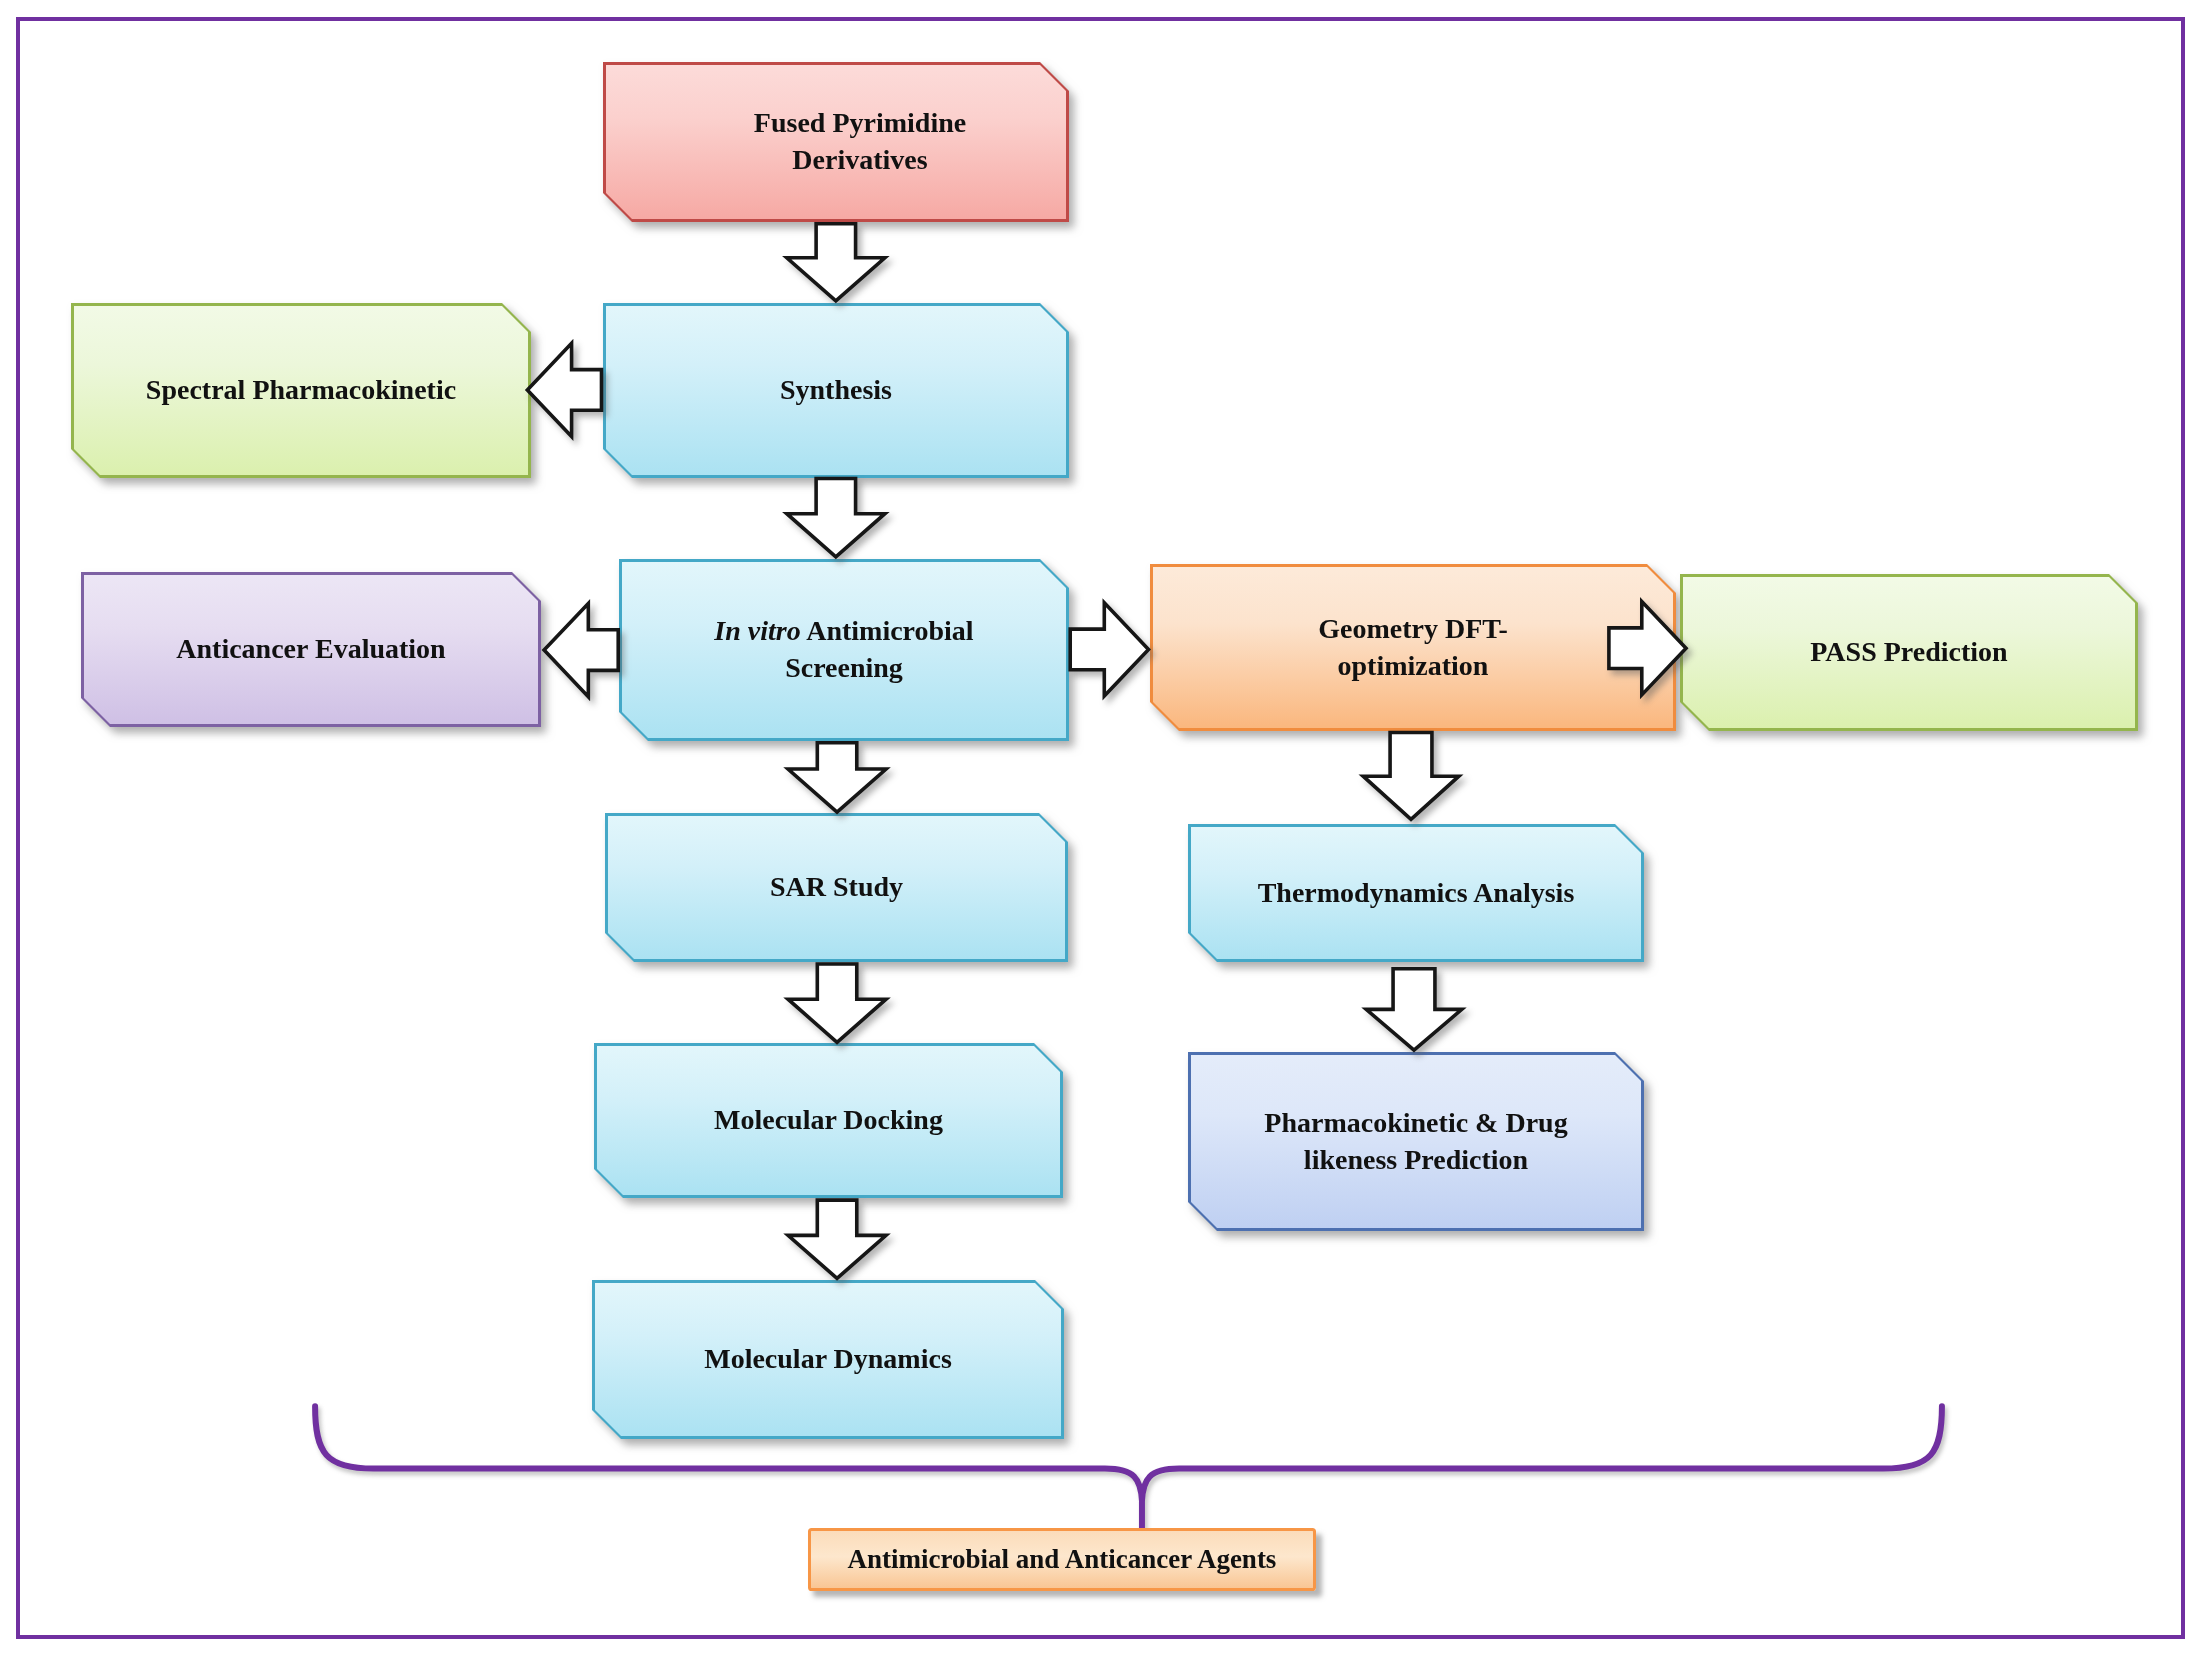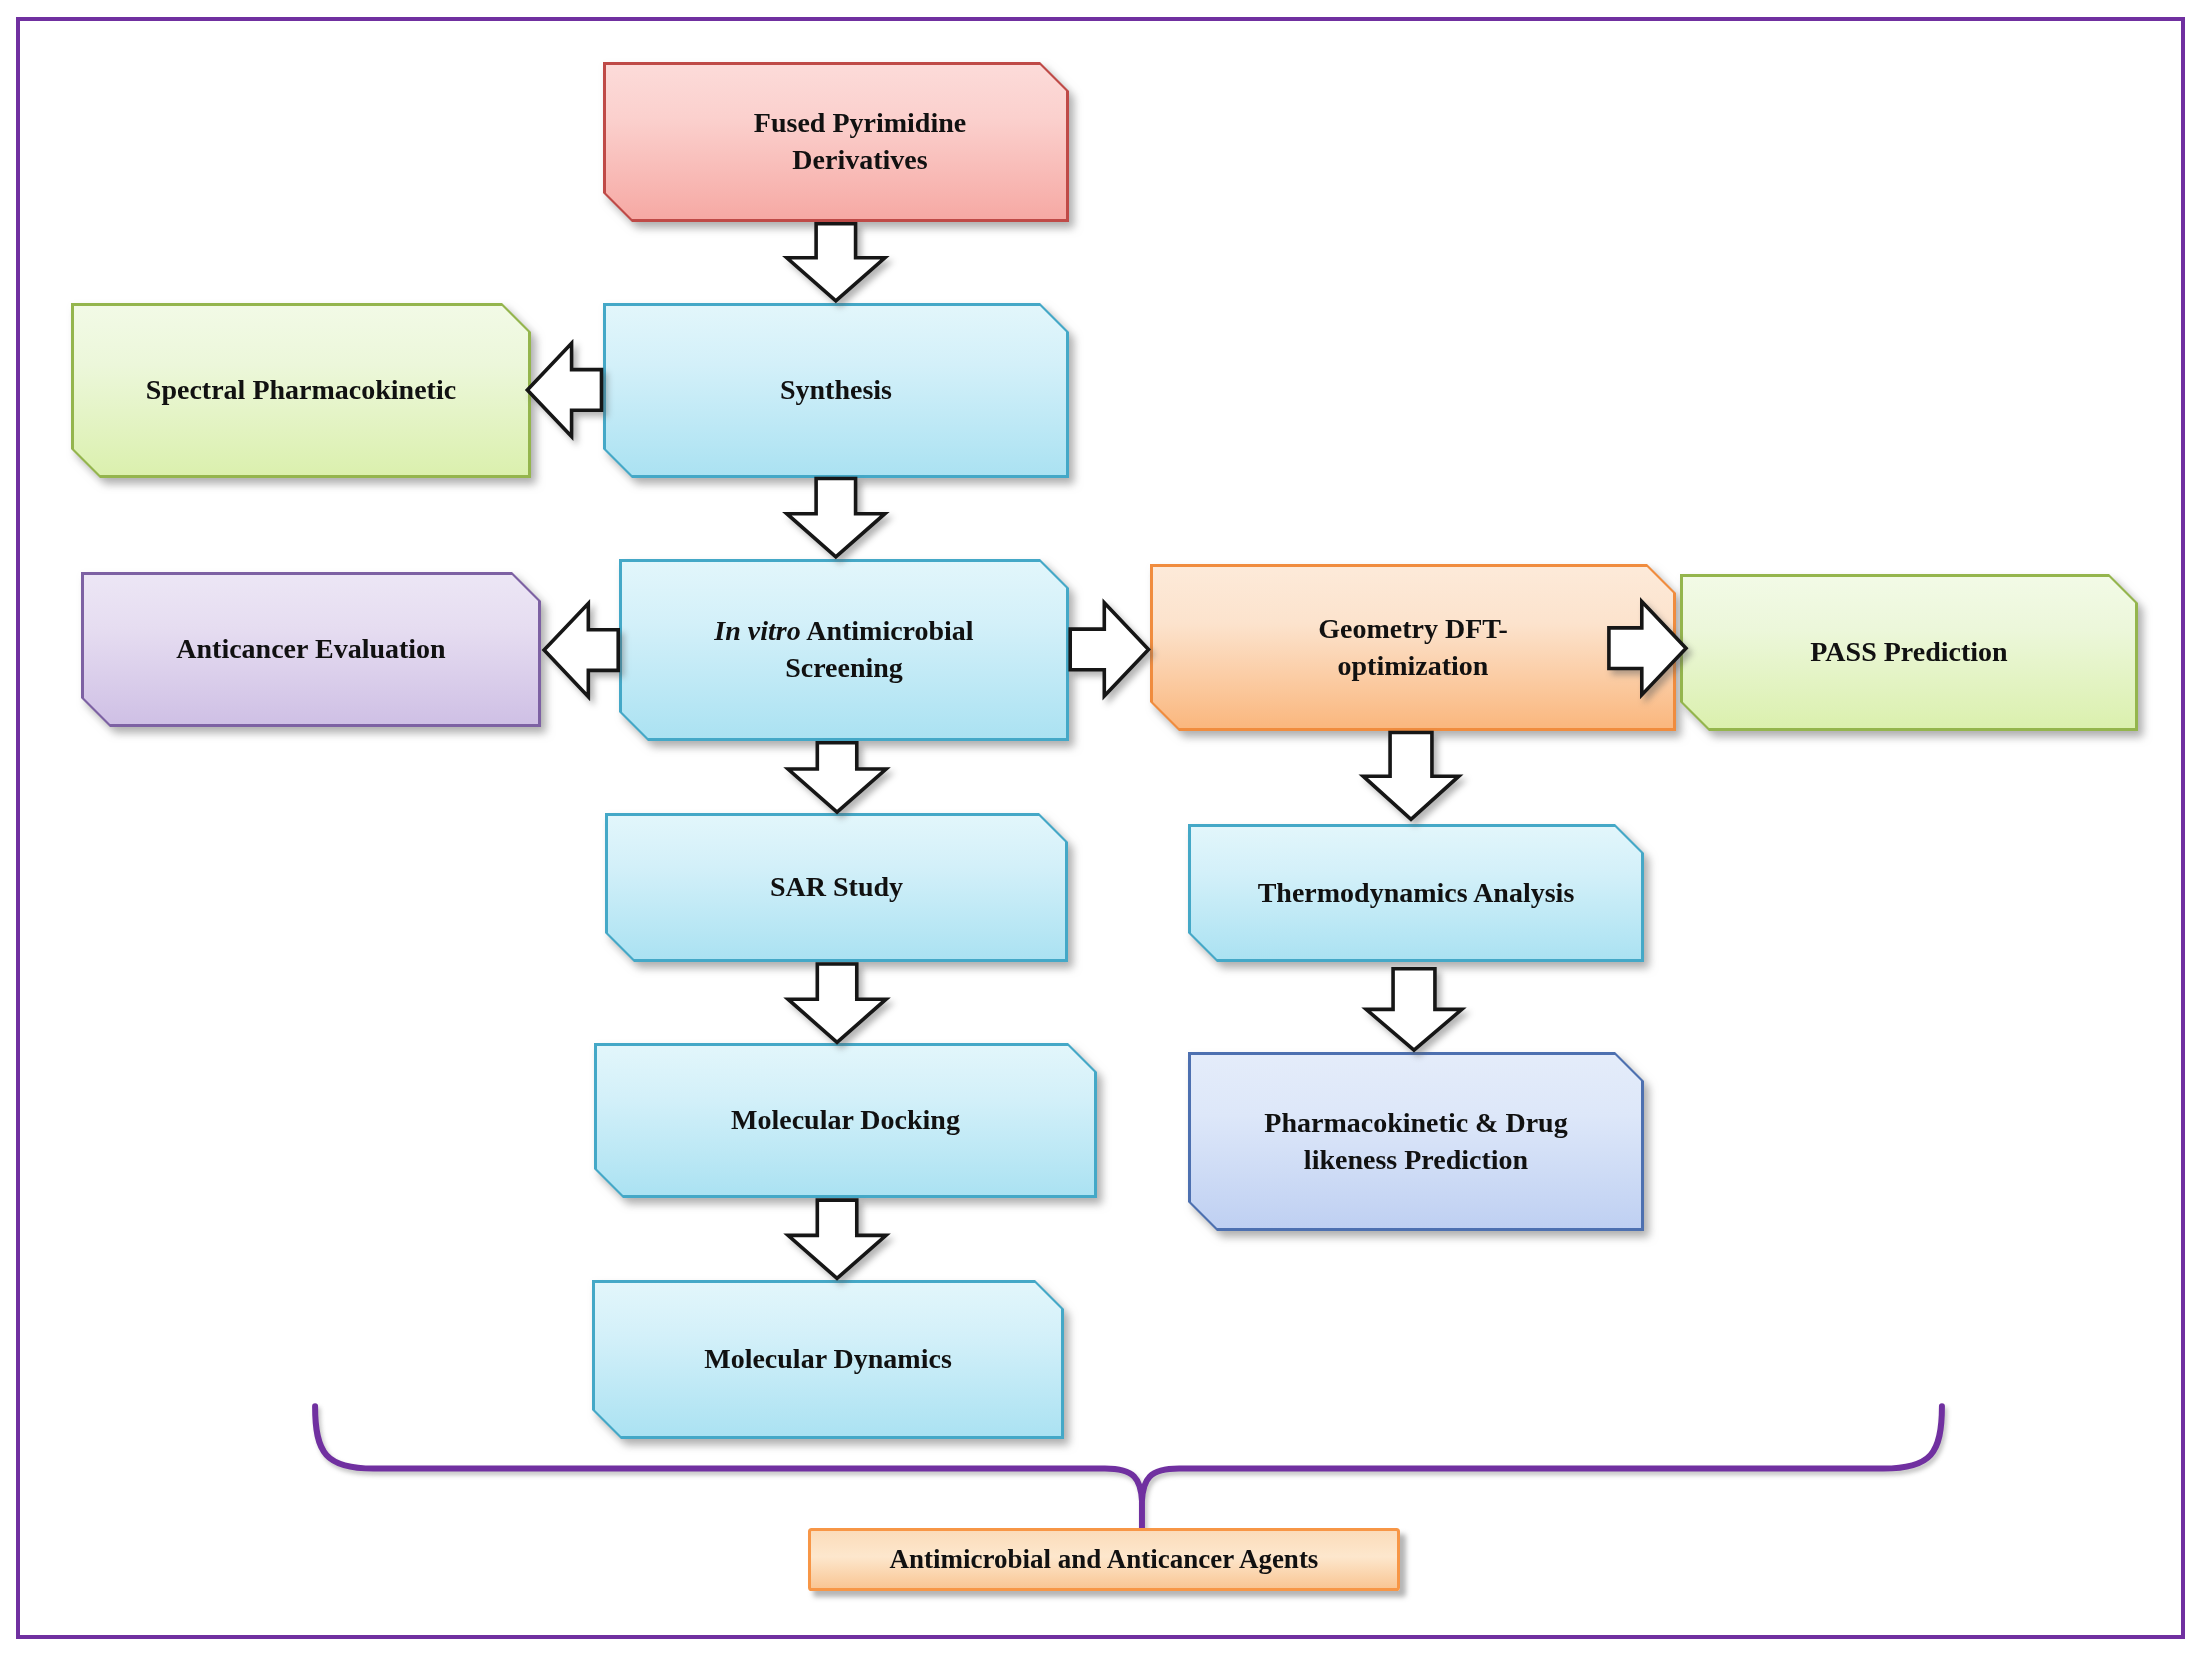--- a/index.html
+++ b/index.html
@@ -45,21 +45,21 @@
   .blue   .shape{background:#4d70b0;}
   .blue   .fill{background:linear-gradient(#e4ecfa 0%,#dde7f9 35%,#bfd0f2 100%);}
   
   .overlay{position:absolute;left:0;top:0;width:2205px;height:1660px;pointer-events:none;}
   .arrow{fill:#ffffff;stroke:#161616;stroke-width:6;stroke-linejoin:miter;
          filter:drop-shadow(7px 8px 5px rgba(90,90,90,0.45));}
   .brace{fill:none;stroke:#7030a0;stroke-width:10;stroke-linecap:round;
          filter:drop-shadow(4px 6px 4px rgba(120,120,120,0.45));}
   
   .resultbox{
-    position:absolute;left:808px;top:1528px;width:592px;height:63px;
+    position:absolute;left:808px;top:1528px;width:508px;height:63px;
     background:linear-gradient(#fbdcba 0%,#fde7cd 45%,#f9c694 100%);
     border:3.6px solid #f79646;border-radius:3.6px;box-sizing:border-box;
     display:flex;align-items:center;justify-content:center;text-align:right;
     box-shadow:5.4px 6px 5.4px rgba(110,110,110,0.5);
   }
   .resultbox .label{font-size:27px;}
 </style>
 </head>
 <body>
 
@@ -126,21 +126,21 @@
     </div>
   </div>
 
   <div class="node cyan" style="left:1188px;top:824px;width:456px;height:138px;">
     <div class="shape"></div>
     <div class="fill">
       <span class="label">Thermodynamics Analysis</span>
     </div>
   </div>
 
-  <div class="node cyan" style="left:594px;top:1043px;width:469px;height:155px;padding-left:34px;">
+  <div class="node cyan" style="left:594px;top:1043px;width:469px;height:155px;">
     <div class="shape"></div>
     <div class="fill">
       <span class="label">Molecular Docking</span>
     </div>
   </div>
 
   <div class="node blue" style="left:1188px;top:1052px;width:456px;height:179px;">
     <div class="shape"></div>
     <div class="fill">
       <span class="label">Pharmacokinetic &amp; Drug

